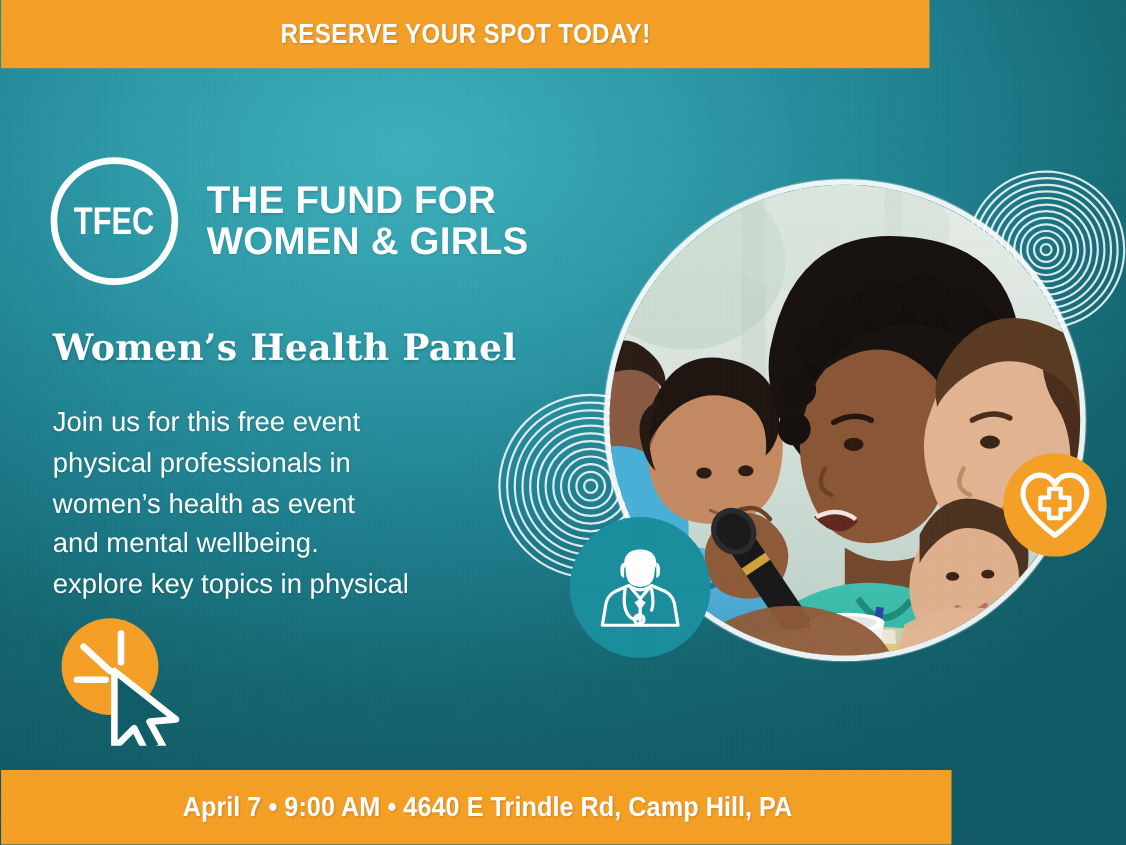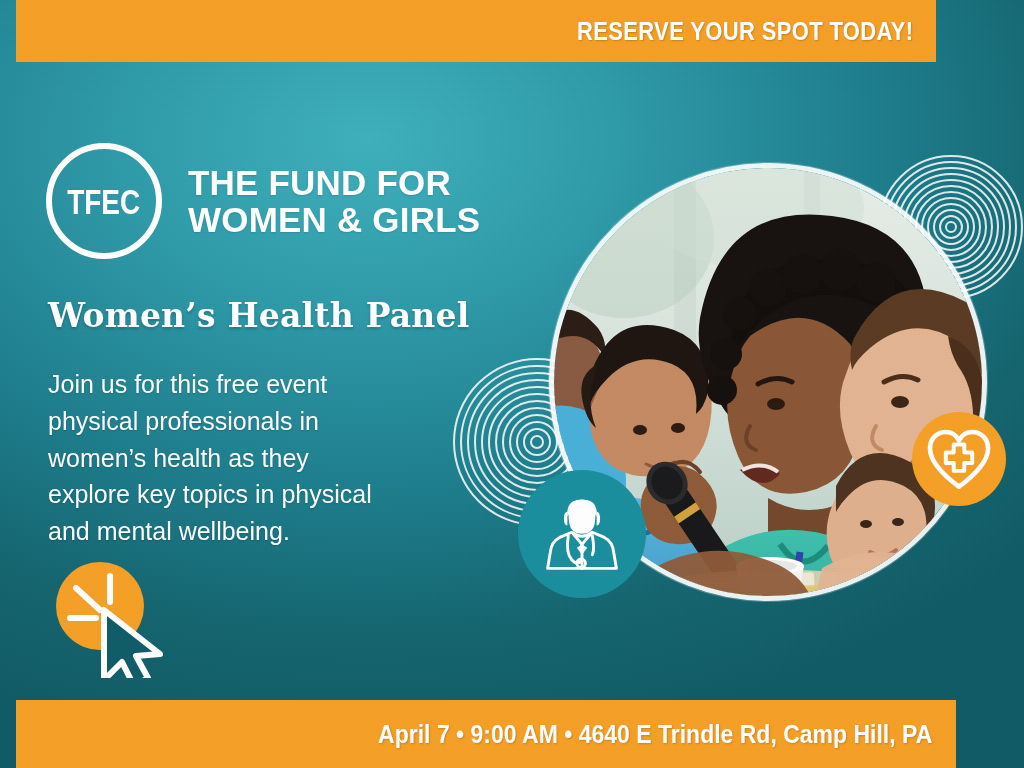--- a/index.html
+++ b/index.html
@@ -16,23 +16,23 @@
   
   #noise{
     position:absolute;inset:0;pointer-events:none;opacity:.16;
     background-image:
       repeating-linear-gradient(0deg, rgba(255,255,255,.05) 0 1px, rgba(0,0,0,.05) 1px 2px),
       repeating-linear-gradient(90deg, rgba(255,255,255,.04) 0 1px, rgba(0,0,0,.04) 1px 2px);
   }
 
   
   .banner{
-    position:absolute;left:16px;width:920px;
+    position:absolute;left:1px;width:844px;
     background:#F5A026;
-    display:flex;align-items:center;justify-content:flex-end;
+    display:flex;align-items:center;justify-content:center;
     color:#fff;
   }
   #top-banner{top:0;height:62px;}
   #bottom-banner{bottom:0;height:68px;padding-left:20px;}
   #top-banner .btext{
     font-family:"Liberation Sans", sans-serif;
     font-weight:bold;font-size:25px;letter-spacing:.4px;
     transform:scaleX(.88);transform-origin:center;
     text-shadow:1px 1px 2px rgba(0,0,0,.20);
   }
@@ -320,23 +320,23 @@
       <div class="lw">THE FUND FOR</div>
       <div class="lw">WOMEN &amp; GIRLS</div>
     </div>
   </div>
 
   <div id="headline">Women’s Health Panel</div>
 
   <div id="body-copy">
     <span class="bline">Join us for this free event</span>
     <span class="bline">physical professionals in</span>
-    <span class="bline">women’s health as they</span>
+    <span class="bline">women’s health as event</span>
+    <span class="bline">and mental wellbeing.</span>
     <span class="bline">explore key topics in physical</span>
-    <span class="bline">and mental wellbeing.</span>
   </div>
 
   <div id="cursor-badge">
     <svg width="140" height="120" viewBox="0 0 140 120">
       <circle cx="52" cy="48" r="44" fill="#F5A026"></circle>
       <g stroke="#ffffff" stroke-width="6" stroke-linecap="round">
         <line x1="28" y1="30" x2="52" y2="52"></line>
         <line x1="62" y1="18" x2="62" y2="44"></line>
         <line x1="22" y1="60" x2="48" y2="60"></line>
       </g>

